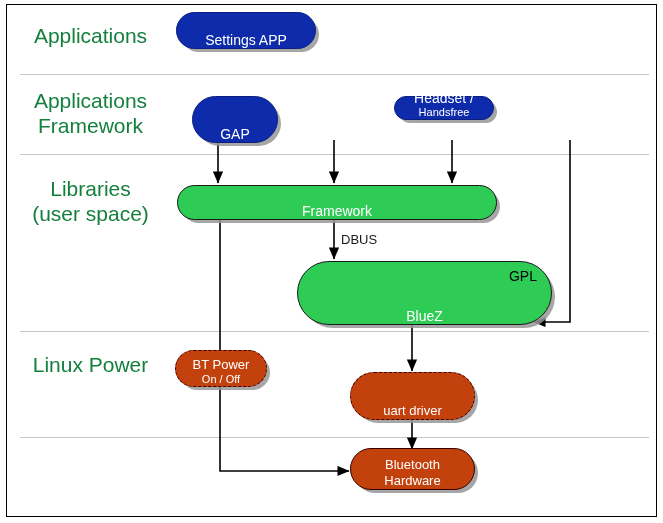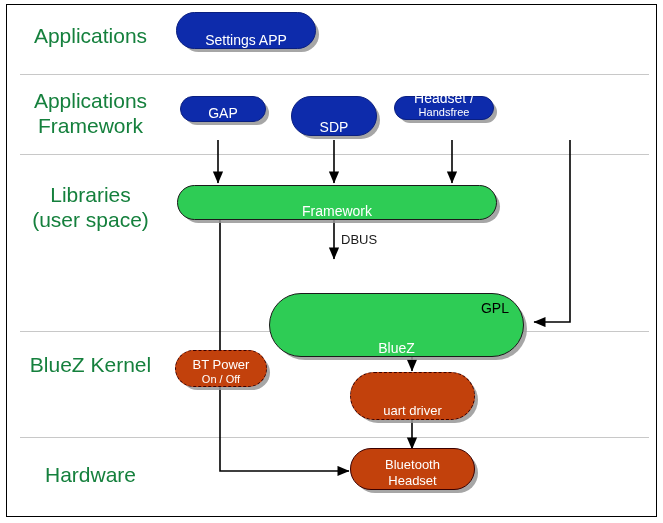--- a/index.html
+++ b/index.html
@@ -114,26 +114,25 @@
   <div class="divider" style="left:20px;  top:74px;  width:629px;"></div>
   <div class="divider" style="left:20px;  top:154px; width:629px;"></div>
   <div class="divider" style="left:20px;  top:331px; width:629px;"></div>
   <div class="divider" style="left:20px;  top:437px; width:629px;"></div>
 
   <div class="layer-label" style="left:8px; top:23px; width:165px;">Applications</div>
 
   <div class="layer-label" style="left:8px; top:88px; width:165px;">Applications
 Framework</div>
 
-  <div class="layer-label" style="left:8px; top:182px; width:165px;">Libraries
+  <div class="layer-label" style="left:8px; top:176px; width:165px;">Libraries
 (user space)</div>
 
-  <div class="layer-label" style="left:8px; top:352px; width:165px;">BlueZ Kernel</div>
+  <div class="layer-label" style="left:8px; top:352px; width:165px;">Linux Power</div>
 
-  <div class="layer-label" style="left:8px; top:462px; width:165px;">Hardware</div>
 
   <svg id="wires" viewBox="0 0 663 523" xmlns="http://www.w3.org/2000/svg">
     <defs>
       <marker id="arrow" markerWidth="9" markerHeight="9" refX="7.2" refY="3.2" orient="auto" markerUnits="strokeWidth">
         <path d="M0,0 L7.5,3.2 L0,6.4 z" fill="#000000"></path>
       </marker>
     </defs>
 
     <path d="M218,140 L218,183" stroke="#000000" stroke-width="1.6" fill="none" marker-end="url(#arrow)"></path>
 
@@ -152,50 +151,47 @@
     <path d="M220,220 L220,471 L349,471" stroke="#000000" stroke-width="1.6" fill="none" marker-end="url(#arrow)"></path>
   </svg>
 
   <div class="wire-label" style="left:341px; top:232px;">DBUS</div>
 
   <div class="node blue" style="left:176px; top:12px; width:140px; height:37px;">
     <span class="main">Settings APP</span>
   </div>
 
 
-  <div class="node blue" style="left:180px; top:96px; width:86px; height:26px;">
+  <div class="node blue" style="left:192px; top:96px; width:86px; height:47px;">
     <span class="main">GAP</span>
   </div>
 
-  <div class="node blue" style="left:291px; top:96px; width:86px; height:40px;">
-    <span class="main">SDP</span>
-  </div>
 
   <div class="node blue" style="left:394px; top:96px; width:100px; height:24px;">
     <span class="main">Headset /</span>
     <span class="sub">Handsfree</span>
   </div>
 
 
   <div class="node green" style="left:177px; top:185px; width:320px; height:35px;">
     <span class="main">Framework</span>
   </div>
 
-  <div class="node green" style="left:269px; top:261px; width:255px; height:64px;margin-top:32px;">
+  <div class="node green" style="left:297px; top:261px; width:255px; height:64px;">
     <span class="corner-tag">GPL</span>
     <span class="main" style="margin-top:8px;">BlueZ</span>
   </div>
 
   <div class="node red" style="left:175px; top:350px; width:92px; height:37px;">
     <span class="main">BT Power</span>
     <span class="sub">On / Off</span>
   </div>
 
   <div class="node red" style="left:350px; top:372px; width:125px; height:48px;">
     <span class="main">uart driver</span>
   </div>
 
   <div class="node red solid" style="left:350px; top:448px; width:125px; height:42px;">
     <span class="main">Bluetooth</span>
-    <span class="main">Headset</span>
+    <span class="main">Hardware</span>
   </div>
 
 </div>
 
 </body></html>

